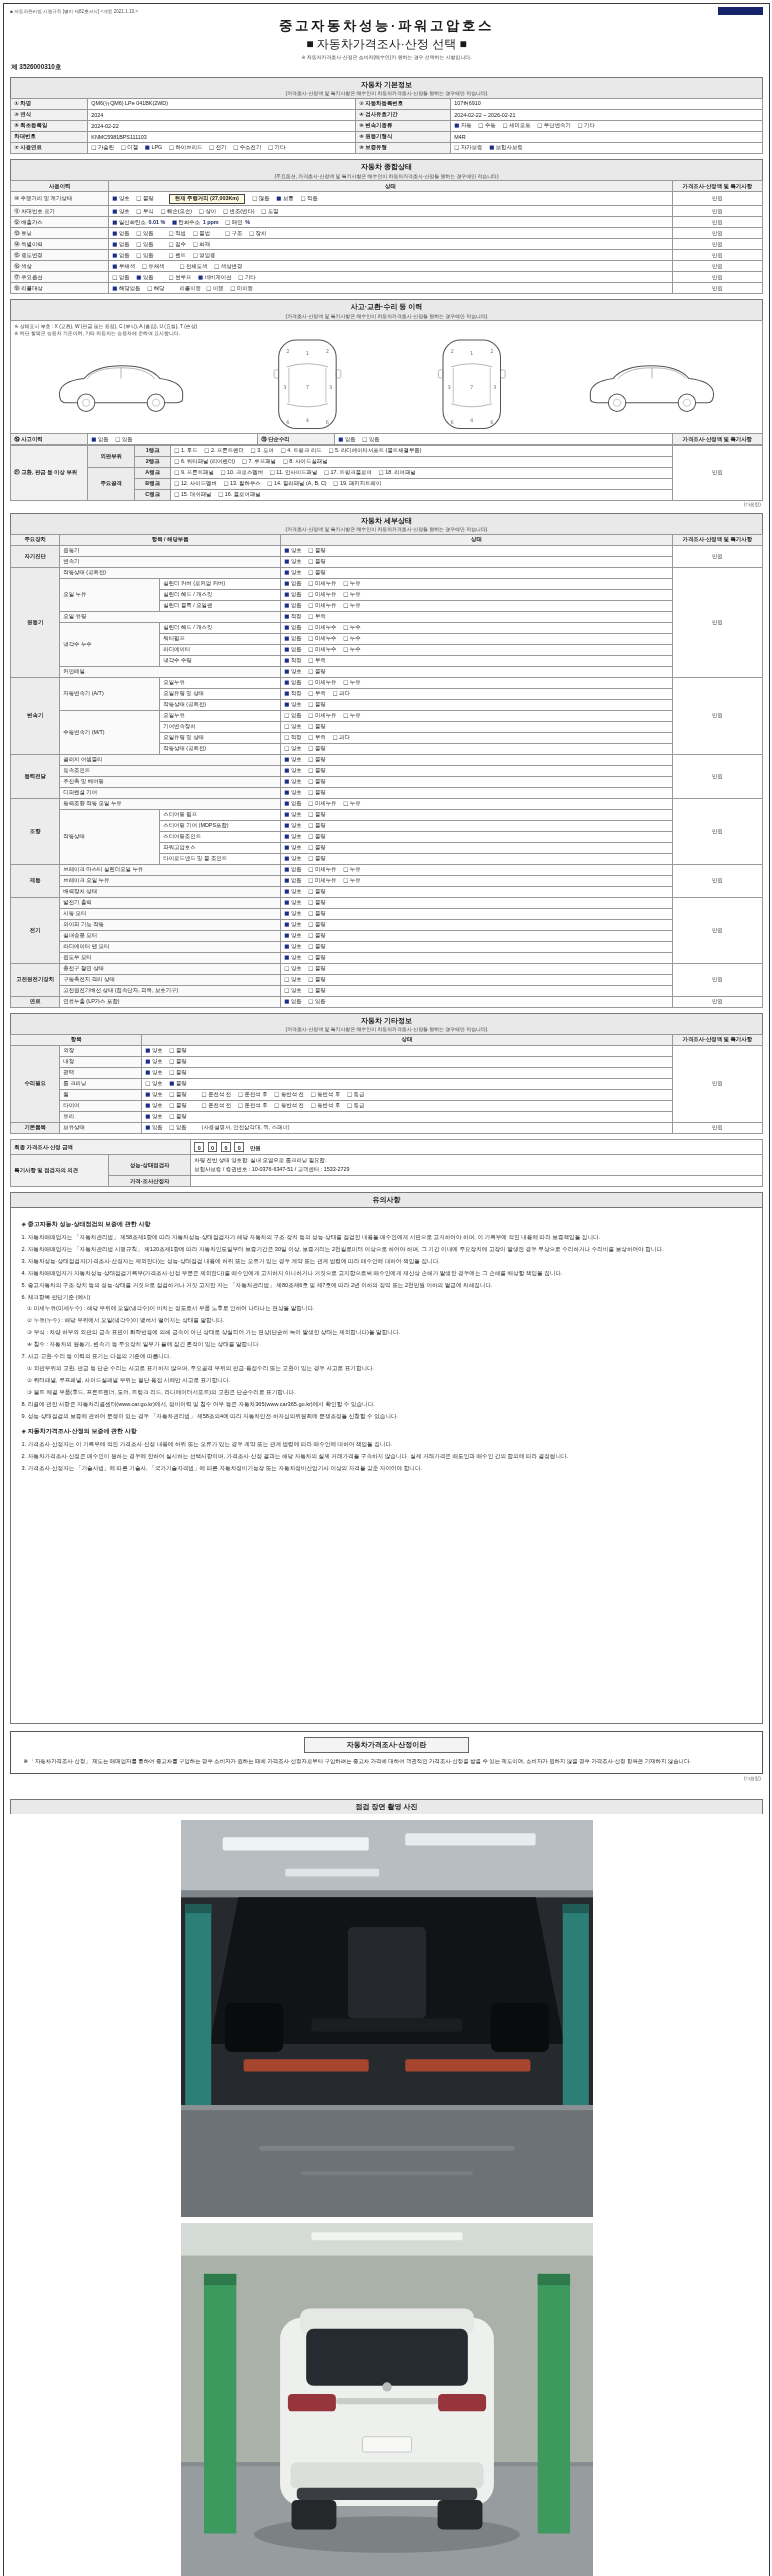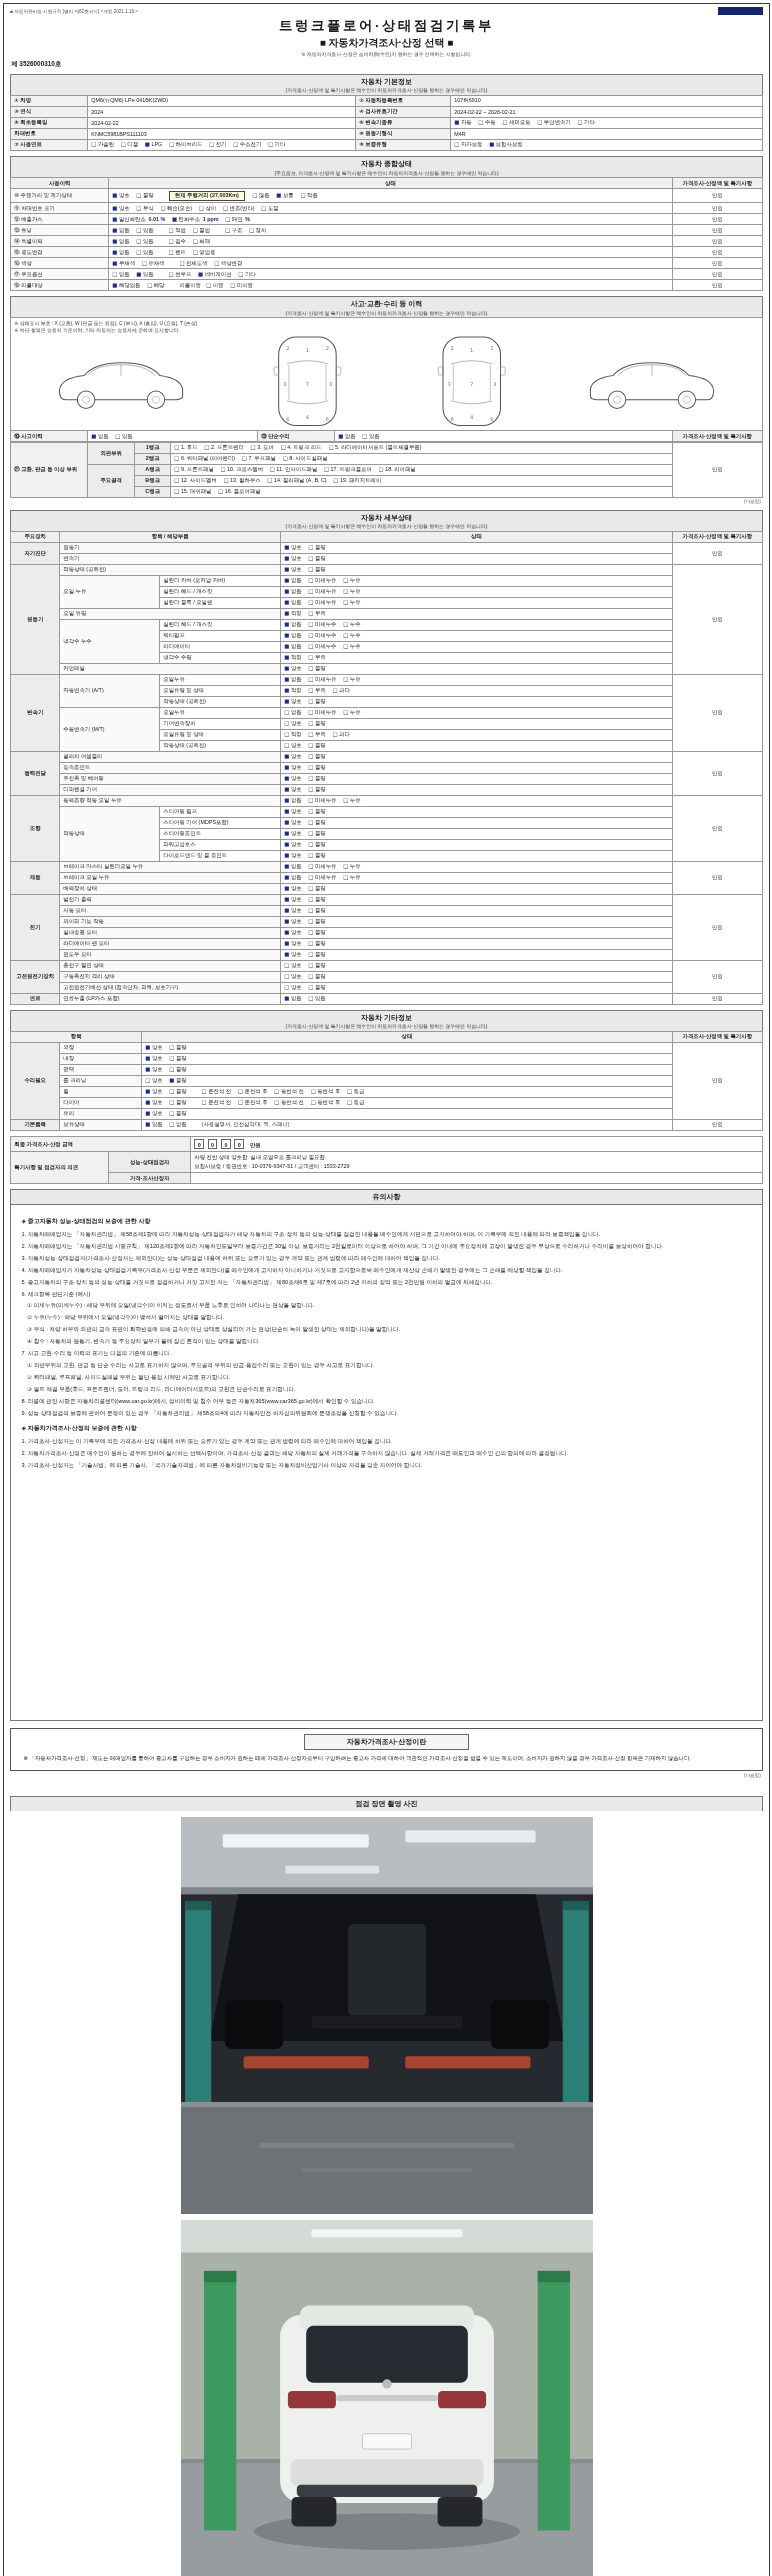--- a/index.html
+++ b/index.html
@@ -6,21 +6,21 @@
     font-family:"Liberation Sans","DejaVu Sans",sans-serif;color:#1a1a1a;}
   *{box-sizing:border-box;}
   .sheet{width:767px;min-height:2570px;margin:2.6px auto;border:1px solid #3a3a3a;background:#fff;padding:3.1px 6.2px 7.2px;}
   
   .topmeta{display:flex;justify-content:space-between;align-items:center;margin:0.5px 0 2.1px;}
   .formref{font-size:4.6px;color:#555;}
   .logobadge{width:45px;height:7.7px;background:#16246b;}
   
   .titleblock{text-align:center;margin:1px 0 2.1px;}
   .t-main{font-size:13.4px;font-weight:bold;letter-spacing:2.6px;margin:0;}
-  .t-sub{font-size:10px;font-weight:bold;margin:1.5px 0 1px;}
+  .t-sub{font-size:12px;font-weight:normal;margin:1.5px 0 1px;}
   .t-note{font-size:4.9px;color:#333;}
   .docno{font-size:6.4px;font-weight:bold;margin:2.1px 1px 2.6px;}
   
   .band{border:0.5px solid #777;border-bottom:none;background:#e9e9e9;text-align:center;padding:2.1px 0 1.5px;margin-top:5.2px;}
   .band .bt{font-size:7px;font-weight:bold;}
   .band .bn{font-size:4.9px;color:#333;margin-top:0.5px;}
   table.tbl{width:100%;border-collapse:collapse;table-layout:fixed;}
   table.tbl.stack{margin-top:-0.5px;}
   .tbl td,.tbl th{border:0.5px solid #999;padding:1.5px 3.1px;font-size:5.4px;vertical-align:middle;word-break:keep-all;}
   .tbl th{background:#efefef;font-weight:bold;text-align:center;}
@@ -64,21 +64,21 @@
 <body>
 
 <div class="sheet">
 
   <div class="topmeta">
     <span class="formref">■ 자동차관리법 시행규칙 [별지 제82호서식] &lt;개정 2021.1.19.&gt;</span>
     <span class="logobadge"></span>
   </div>
 
   <div class="titleblock">
-    <div class="t-main">트렁크플로어·상태점검기록부</div>
+    <div class="t-main">중고자동차성능·파워고압호스</div>
     <div class="t-sub">■ 자동차가격조사·산정 선택 ■</div>
     <div class="t-note">※ 자동차가격조사·산정은 소비자(매수인)가 원하는 경우 선택하는 사항입니다.</div>
   </div>
   <div class="docno">제 3526000310호</div>
 
   <div class="band">
     <div class="bt">자동차 기본정보</div>
     <div class="bn">(가격조사·산정액 및 특기사항은 매수인이 자동차가격조사·산정을 원하는 경우에만 적습니다)</div>
   </div>
   <table class="tbl">

